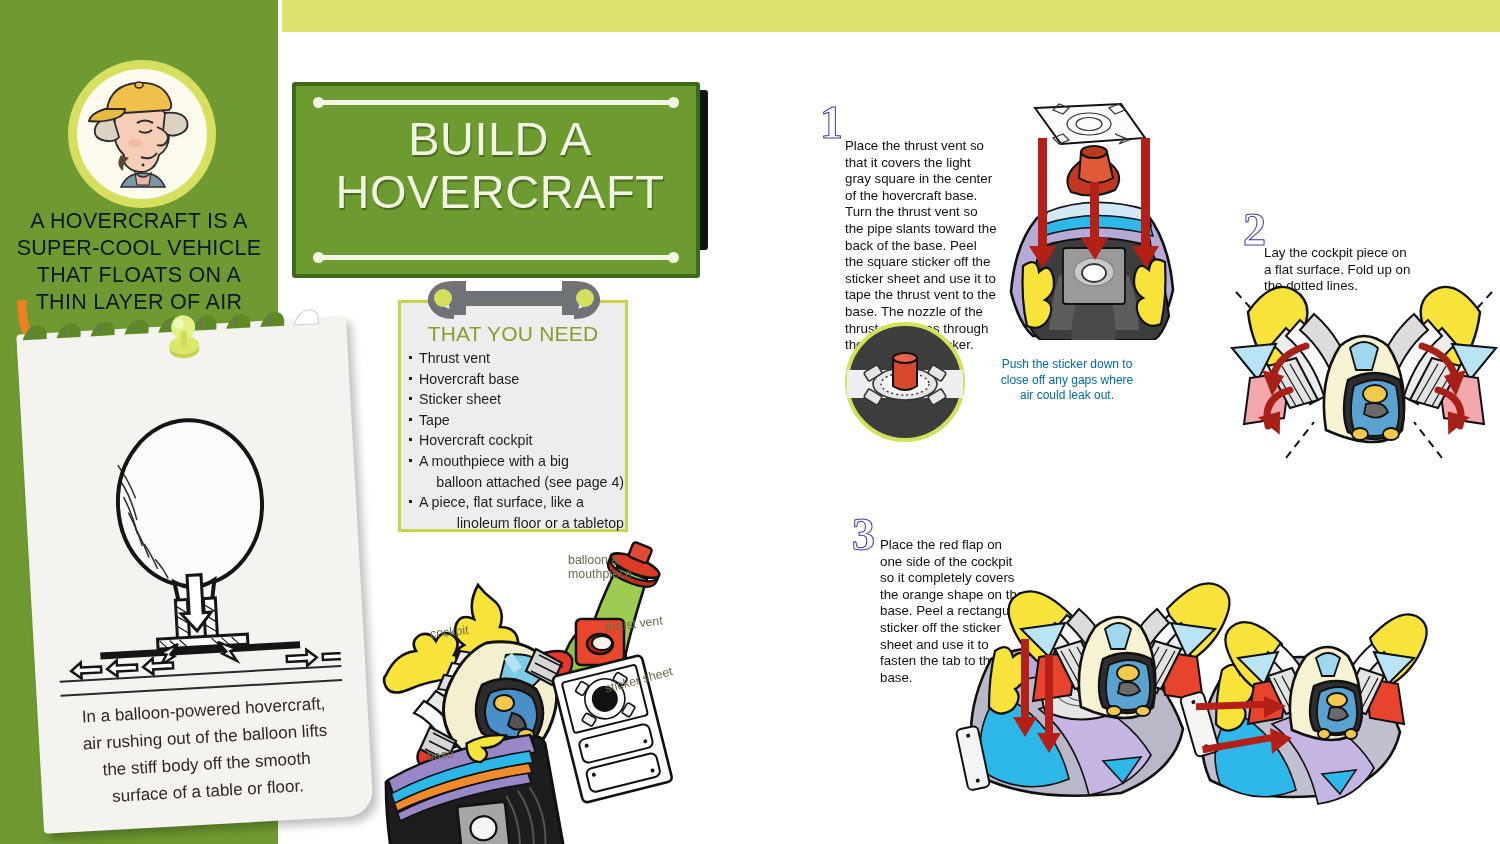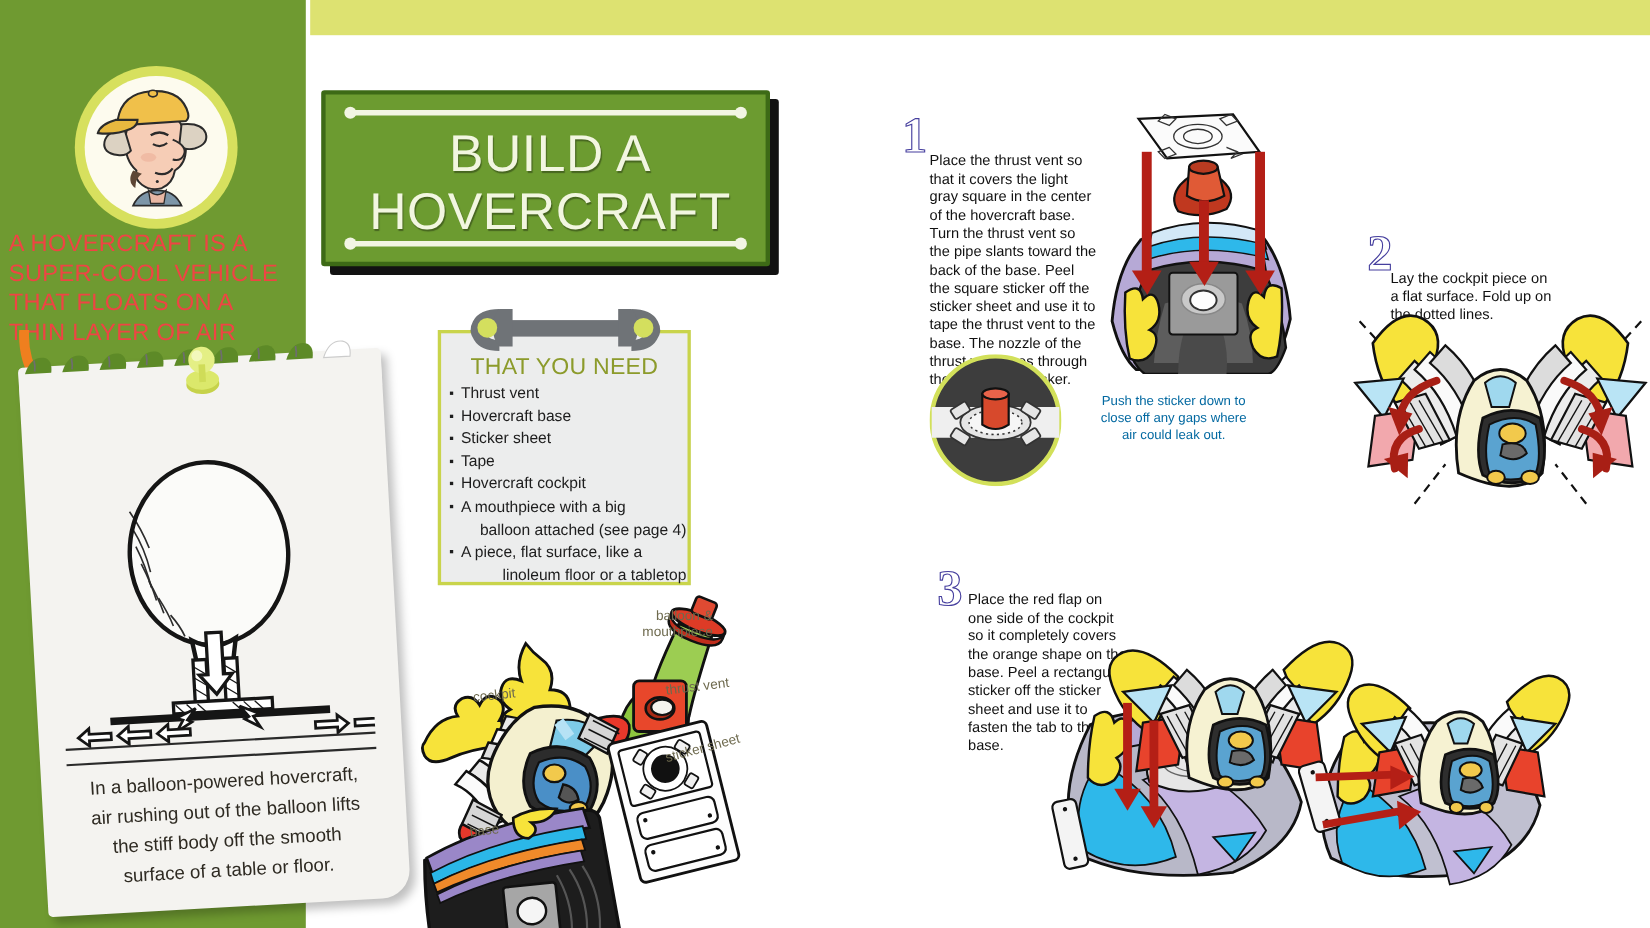--- a/index.html
+++ b/index.html
@@ -30,21 +30,21 @@
     background:#d7e05e;
   }
   .mascot-inner{
     position:absolute;inset:9px;border-radius:50%;
     background:#fdfbee;overflow:hidden;
   }
   .kid{position:absolute;inset:0;}
 
   .tagline{
     position:absolute;left:8px;top:208px;width:262px;
-    color:#ef4444;
+    text-align:center;color:#0f172a;
     font-size:21.5px;line-height:27px;letter-spacing:.3px;
     font-family:"Liberation Sans", sans-serif;
   }
 
   
   .notepad{
     position:absolute;left:30px;top:325px;width:330px;height:500px;
     background:#f4f3f0;
     box-shadow:5px 6px 9px rgba(0,0,0,.25);
     transform:rotate(-3.2deg);
@@ -62,21 +62,21 @@
     font-family:"Liberation Sans", sans-serif;
   }
   .orange-arrow{position:absolute;left:10px;top:300px;width:130px;height:120px;}
 
   
   .plaque-shadow{
     position:absolute;left:300px;top:90px;width:408px;height:160px;
     background:#121212;border-radius:3px;
   }
   .plaque{
-    position:absolute;left:292px;top:82px;width:408px;height:160px;
+    position:absolute;left:292px;top:82px;width:408px;height:196px;
     background:#6c9b30;border:4px solid #3d6a16;border-radius:3px;
     box-sizing:border-box;
   }
   .plaque-bar{
     position:absolute;left:22px;width:358px;height:5px;background:#f2f5e3;border-radius:3px;
   }
   .plaque-dot{
     position:absolute;width:11px;height:11px;background:#f2f5e3;border-radius:50%;
   }
   .plaque-title{
@@ -106,21 +106,21 @@
   }
   .wyn-list div.cont{padding-left:21px;text-align:right;}
   .wyn-list div.cont:before{display:none;}
 
   
   .parts{position:absolute;left:380px;top:525px;width:380px;height:319px;}
   .part-label{
     position:absolute;color:#6e6a4e;font-size:12.4px;line-height:14px;
     font-family:"Liberation Sans", sans-serif;
   }
-  .lbl-balloon{left:568px;top:553px;width:80px;text-align:right;}
+  .lbl-balloon{left:568px;top:553px;width:80px;text-align:left;}
   .lbl-thrust{left:605px;top:617px;transform:rotate(-7deg);}
   .lbl-cockpit{left:430px;top:625px;transform:rotate(-6deg);}
   .lbl-sticker{left:604px;top:673px;transform:rotate(-15deg);}
   .lbl-base{left:427px;top:748px;transform:rotate(-6deg);}
 
   
   .stepnum{
     position:absolute;color:#463f9e;font-weight:bold;
     font-family:"Liberation Serif", serif;
     font-size:46px;line-height:46px;

